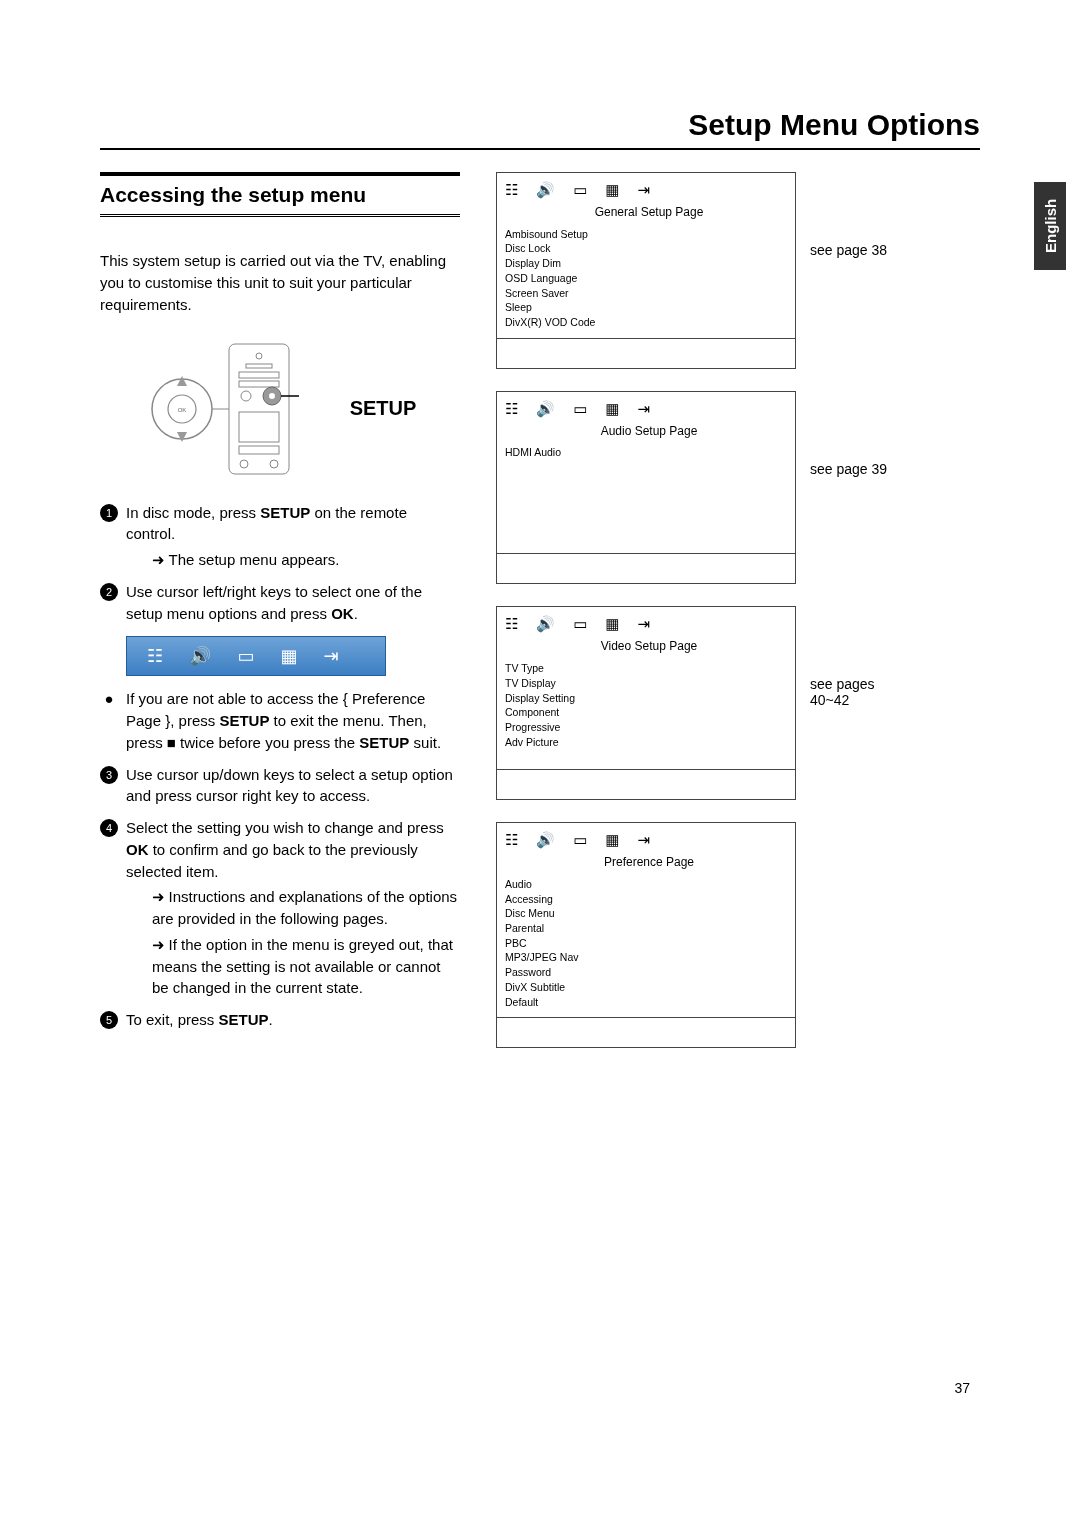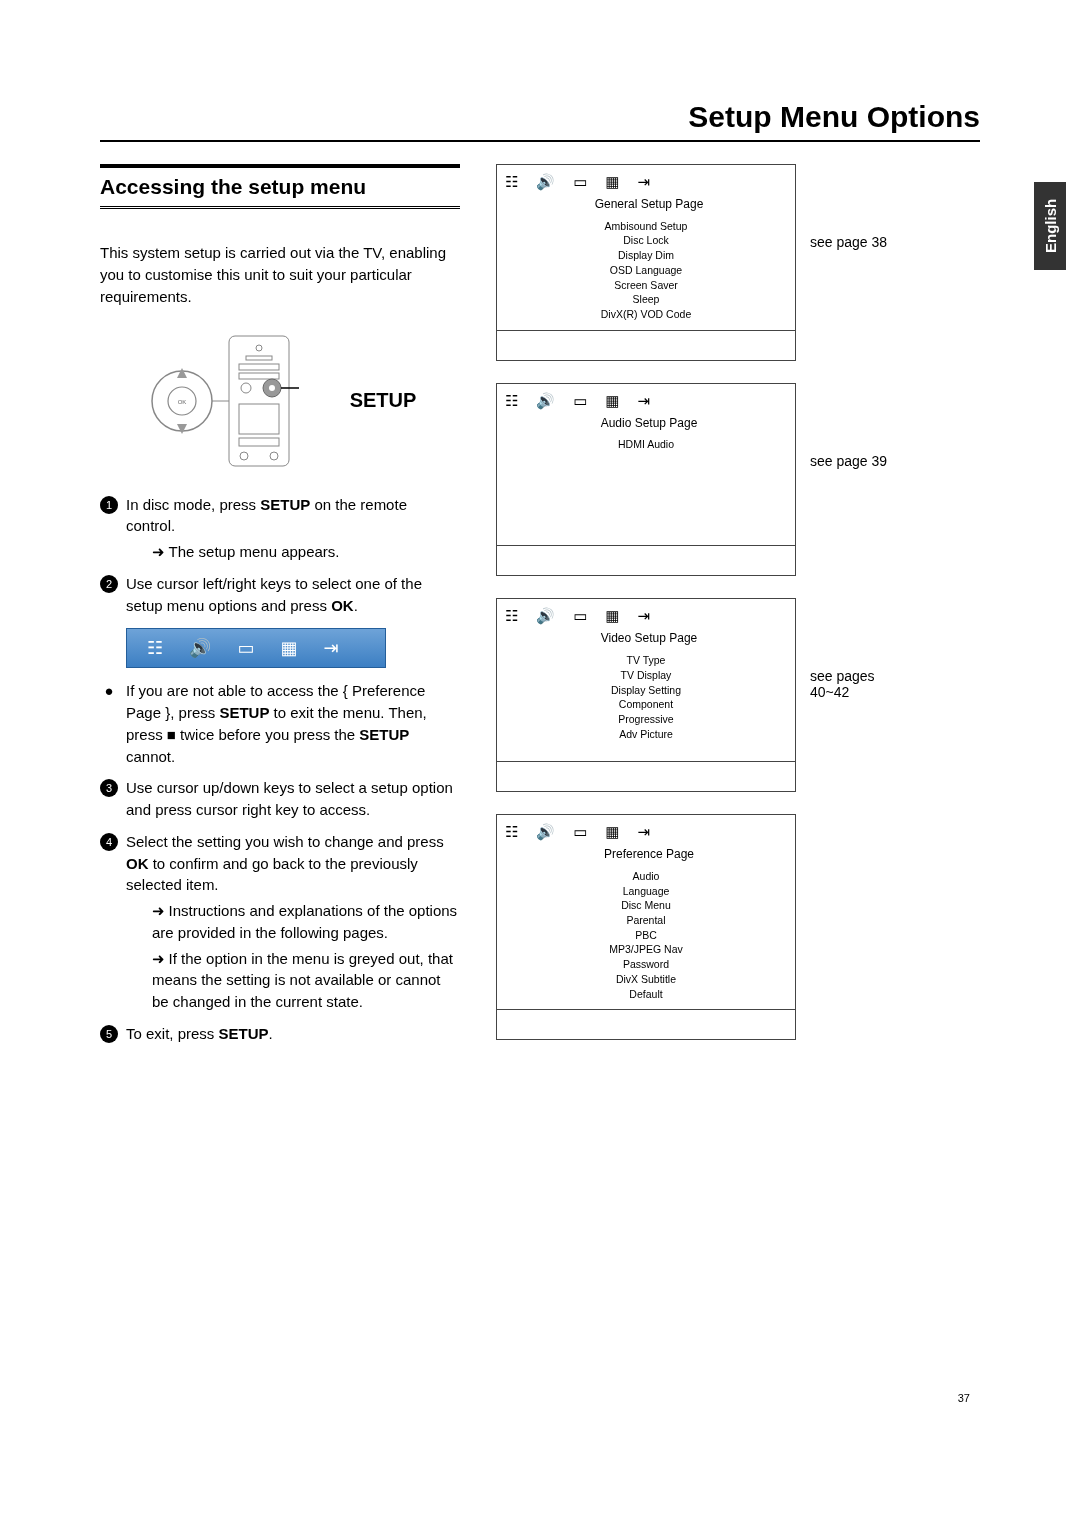--- a/index.html
+++ b/index.html
@@ -8,21 +8,21 @@
     padding: 0;
     width: 1080px;
     height: 1524px;
     background: #fff;
     font-family: Arial, Helvetica, sans-serif;
     position: relative;
   }
   .page {
     position: absolute;
     left: 100px;
-    top: 100px;
+    top: 108px;
     width: 880px;
   }
   .page-title {
     font-size: 30px;
     font-weight: bold;
     text-align: right;
     padding-bottom: 6px;
     border-bottom: 2px solid #000;
   }
   .columns {
@@ -118,21 +118,21 @@
   .panel-top .i { font-size: 15px; color: #000; }
   .panel-title {
     padding: 0 8px 4px 14px;
     font-size: 12px;
     text-align: center;
   }
   .panel-items {
     padding: 2px 8px 8px 8px;
     min-height: 110px;
   }
-  .panel-items div { font-size: 10.5px; text-align: center; }
+  .panel-items div { font-size: 10.5px; }
   .panel-foot {
     height: 30px;
     border-top: 1px solid #444;
   }
   .panel-ref {
     width: 120px;
     font-size: 14px;
     padding-top: 70px;
     padding-left: 14px;
   }
@@ -149,22 +149,22 @@
     text-align: center;
     font-size: 15px;
     font-weight: bold;
     display: flex;
     align-items: center;
     justify-content: center;
   }
   .page-num {
     position: absolute;
     right: 110px;
-    bottom: 120px;
-    font-size: 11px;
+    bottom: 128px;
+    font-size: 14px;
   }
   .b { font-weight: bold; }
 </style>
 </head>
 <body>
 
 <div class="lang-tab">English</div>
 
 <div class="page">
   <div class="page-title">Setup Menu Options</div>
@@ -219,21 +219,21 @@
         <span class="i">☷</span>
         <span class="i">🔊</span>
         <span class="i">▭</span>
         <span class="i">▦</span>
         <span class="i">⇥</span>
       </div>
 
       <div class="step">
         <span style="width:18px;margin-right:8px;flex-shrink:0;text-align:center;">●</span>
         <div class="step-body">
-          <span>If you are not able to access the { Preference Page }, press </span><span class="b">SETUP</span><span> to exit the menu.  Then, press </span><span>■</span><span> twice before you press the </span><span class="b">SETUP</span><span> cannot.</span>
+          <span>If you are not able to access the { Preference Page }, press </span><span class="b">SETUP</span><span> to exit the menu.  Then, press </span><span>■</span><span> twice before you press the </span><span class="b">SETUP</span><span> suit.</span>
         </div>
       </div>
 
       <div class="step">
         <span class="step-bullet">3</span>
         <div class="step-body">Use cursor up/down keys to select a setup option and press cursor right key to access.</div>
       </div>
 
       <div class="step">
         <span class="step-bullet">4</span>
@@ -320,21 +320,21 @@
             <div class="panel-top">
               <span class="i">☷</span>
               <span class="i">🔊</span>
               <span class="i">▭</span>
               <span class="i">▦</span>
               <span class="i">⇥</span>
             </div>
             <div class="panel-title">Preference Page</div>
             <div class="panel-items">
               <div>Audio</div>
-              <div>Language</div>
+              <div>Accessing</div>
               <div>Disc Menu</div>
               <div>Parental</div>
               <div>PBC</div>
               <div>MP3/JPEG Nav</div>
               <div>Password</div>
               <div>DivX Subtitle</div>
               <div>Default</div>
             </div>
             <div class="panel-foot"></div>
           </div>

